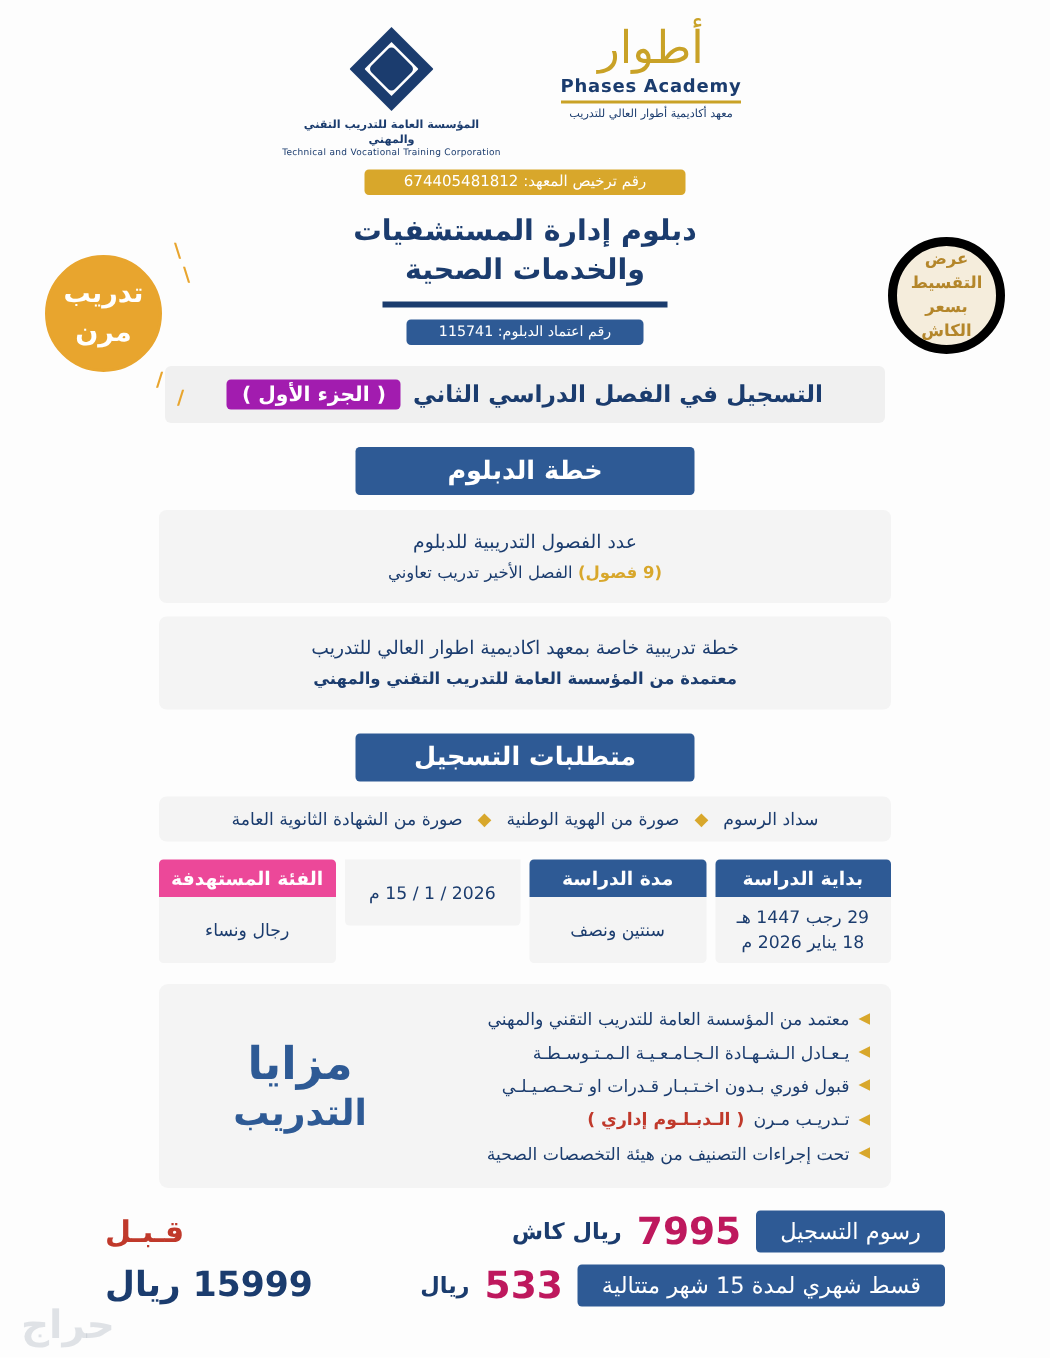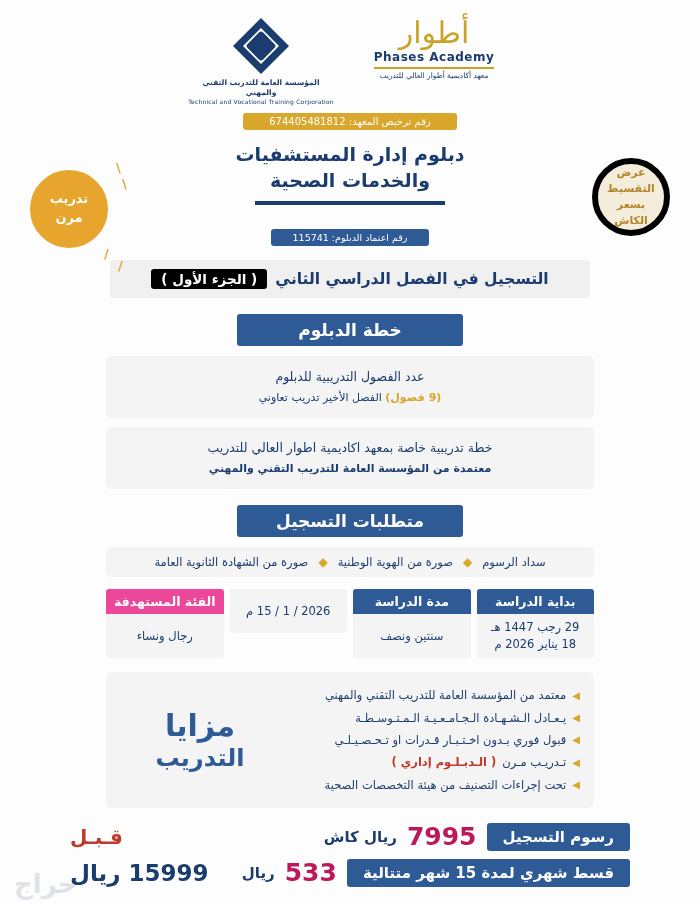--- a/index.html
+++ b/index.html
@@ -71,59 +71,59 @@
 
   
   .title-block { text-align: center; margin-top: 12px; }
   .title-main {
     font-size: 19px; font-weight: bold; color: #1b3c6e; line-height: 1.35;
     letter-spacing: .5px;
   }
   .title-underline {
     width: 190px; height: 4px; background: #1b3c6e; margin: 7px auto 0 auto;
   }
-  .diploma-no-wrap { display: flex; justify-content: center; margin-top: 24px; }
+  .diploma-no-wrap { display: flex; justify-content: center; margin-top: 8px; }
   .diploma-no {
     background: #2e5a95; color: #ffffff; font-size: 9.5px;
     padding: 3px 22px; border-radius: 3px;
   }
 
   
   .badge {
     position: absolute;
     width: 78px; height: 78px; border-radius: 50%;
     display: flex; flex-direction: column; align-items: center; justify-content: center;
     text-align: center; line-height: 1.45;
   }
   .badge-right {
     top: 158px; right: 30px;
     background: #f5eddc; border: 6px solid #000000;
     color: #b4862a; font-size: 11px; font-weight: bold;
   }
   .badge-left {
     top: 170px; left: 30px;
     background: #e8a52e; border: 2px solid #e8a52e;
-    color: #ffffff; font-size: 13px; font-weight: bold;
+    color: #ffffff; font-size: 18px; font-weight: bold;
   }
   .sparkle {
     position: absolute; color: #e8a52e; font-size: 13px; font-weight: bold;
   }
 
   
   .reg-bar {
     margin: 14px auto 0 auto;
     width: 480px; height: 38px;
     background: #f0f0f0;
     border-radius: 4px;
     display: flex; align-items: center; justify-content: center;
     gap: 8px;
     font-size: 15.5px; font-weight: bold; color: #1b3c6e;
   }
   .reg-part {
-    background: #000000; color: #ffffff;
+    background: #a21caf; color: #ffffff;
     font-size: 13.5px; font-weight: bold;
     padding: 2px 10px; border-radius: 3px;
   }
 
   
   .sec-head {
     margin: 16px auto 10px auto;
     width: 226px; height: 32px;
     background: #2e5a95; color: #ffffff;
     border-radius: 3px;
@@ -197,21 +197,21 @@
     gap: 6px; font-size: 11.5px; color: #1b3c6e; line-height: 1.95;
   }
   .adv-item .bullet { color: #d8a72b; font-size: 10px; }
   .adv-item .red { color: #c0392b; font-weight: bold; }
 
   
   .fees { width: 560px; margin: 14px auto 0 auto; }
   .fee-row { display: flex; align-items: center; gap: 10px; margin-bottom: 7px; }
   .fee-label {
     background: #2e5a95; color: #ffffff; border-radius: 3px;
-    font-size: 15px; font-weight: bold; padding: 5px 16px;
+    font-size: 15px; font-weight: normal; padding: 5px 16px;
     white-space: nowrap;
   }
   .fee-value { font-size: 15px; color: #1b3c6e; font-weight: bold; }
   .fee-amount { font-size: 25px; color: #be185d; font-weight: bold; }
   .fee-right { margin-right: auto; text-align: left; }
   .before-word { color: #c0392b; font-size: 20px; font-weight: bold; letter-spacing: 3px; }
   .old-price { font-size: 23px; color: #1b3c6e; font-weight: bold; }
   .watermark {
     position: absolute; bottom: 6px; left: 14px;
     font-size: 26px; color: rgba(120,130,150,.22); font-weight: bold;

